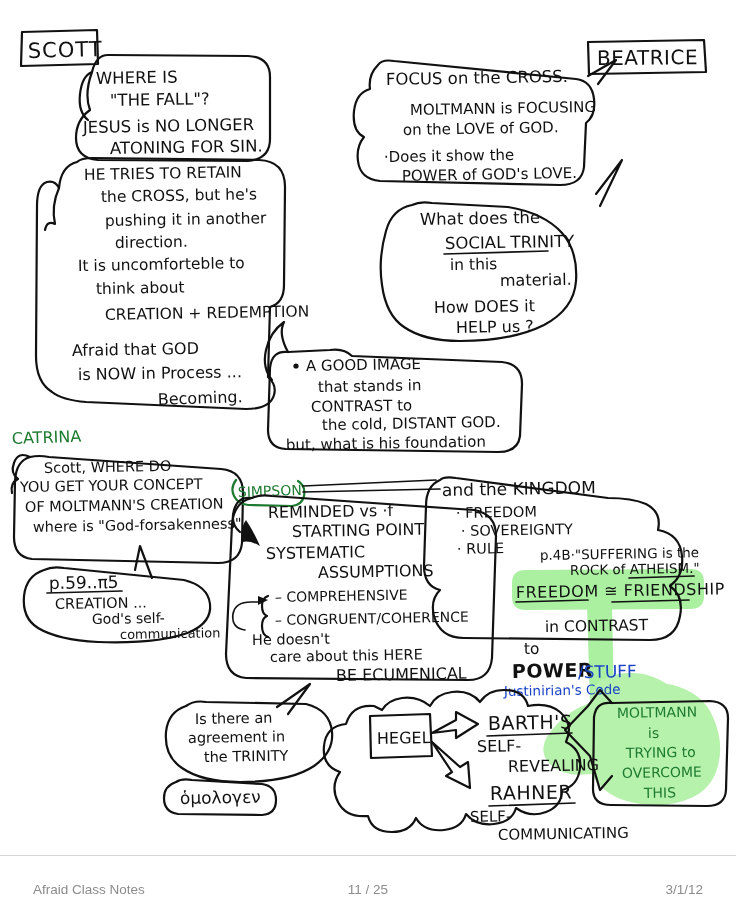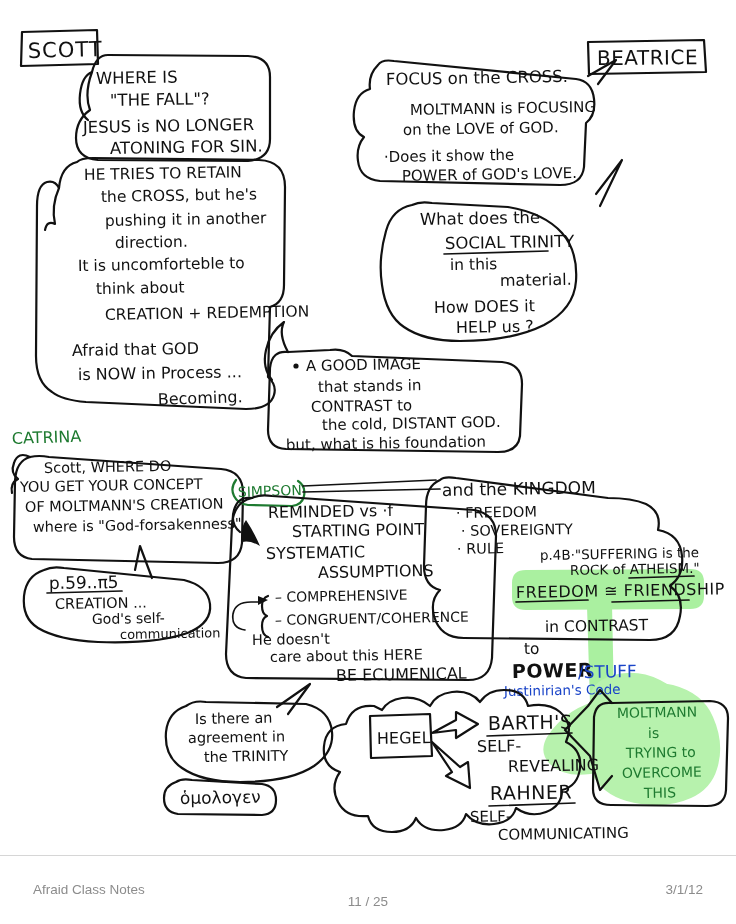--- a/index.html
+++ b/index.html
@@ -68,21 +68,21 @@
     height: 20px;
   }
   #footer .cell {
     position: absolute;
     font-family: "Liberation Sans", sans-serif;
     font-size: 13.5px;
     color: #8c8c8c;
     white-space: nowrap;
   }
   #footer .left   { left: 33px; }
-  #footer .center { left: 0; width: 736px; text-align: center; margin-top: 12px; }
+  #footer .center { left: 0; width: 736px; text-align: center; }
   #footer .right  { right: 33px; text-align: right; }
 </style>
 </head>
 <body>
 
 <div id="page">
 
   <div id="canvas-layer">
     <svg class="board" viewBox="0 0 736 855" xmlns="http://www.w3.org/2000/svg">
 

